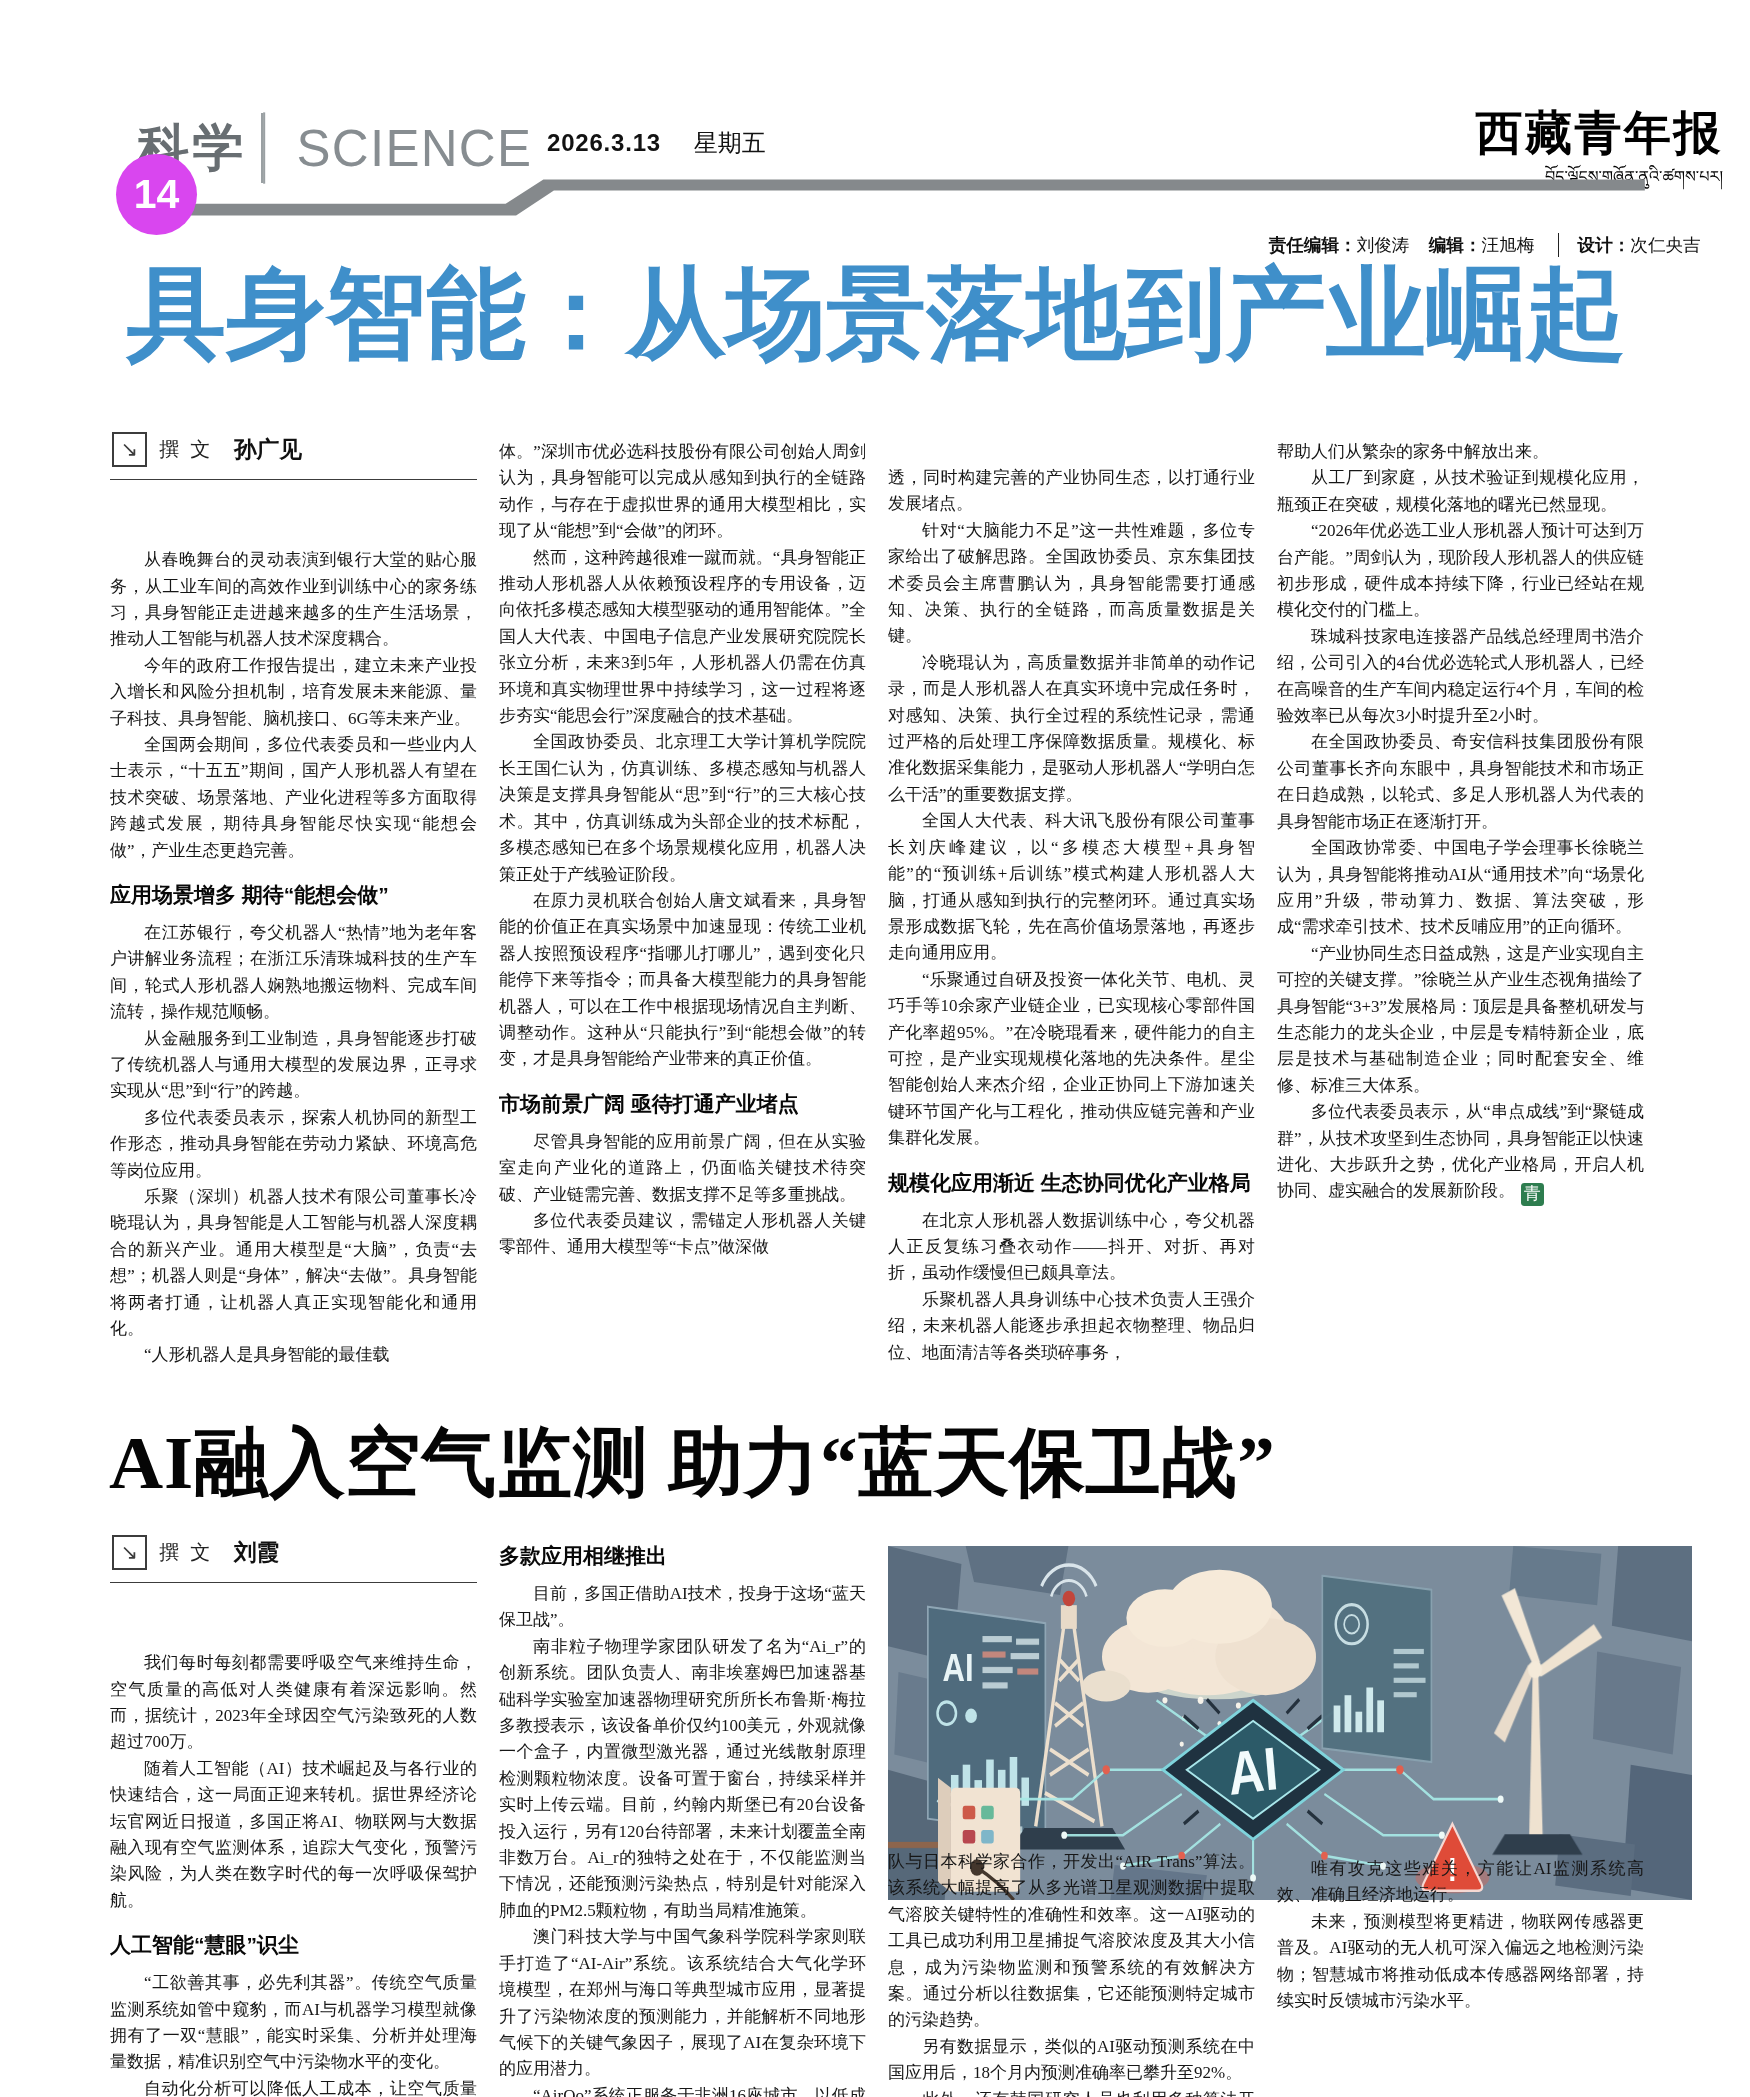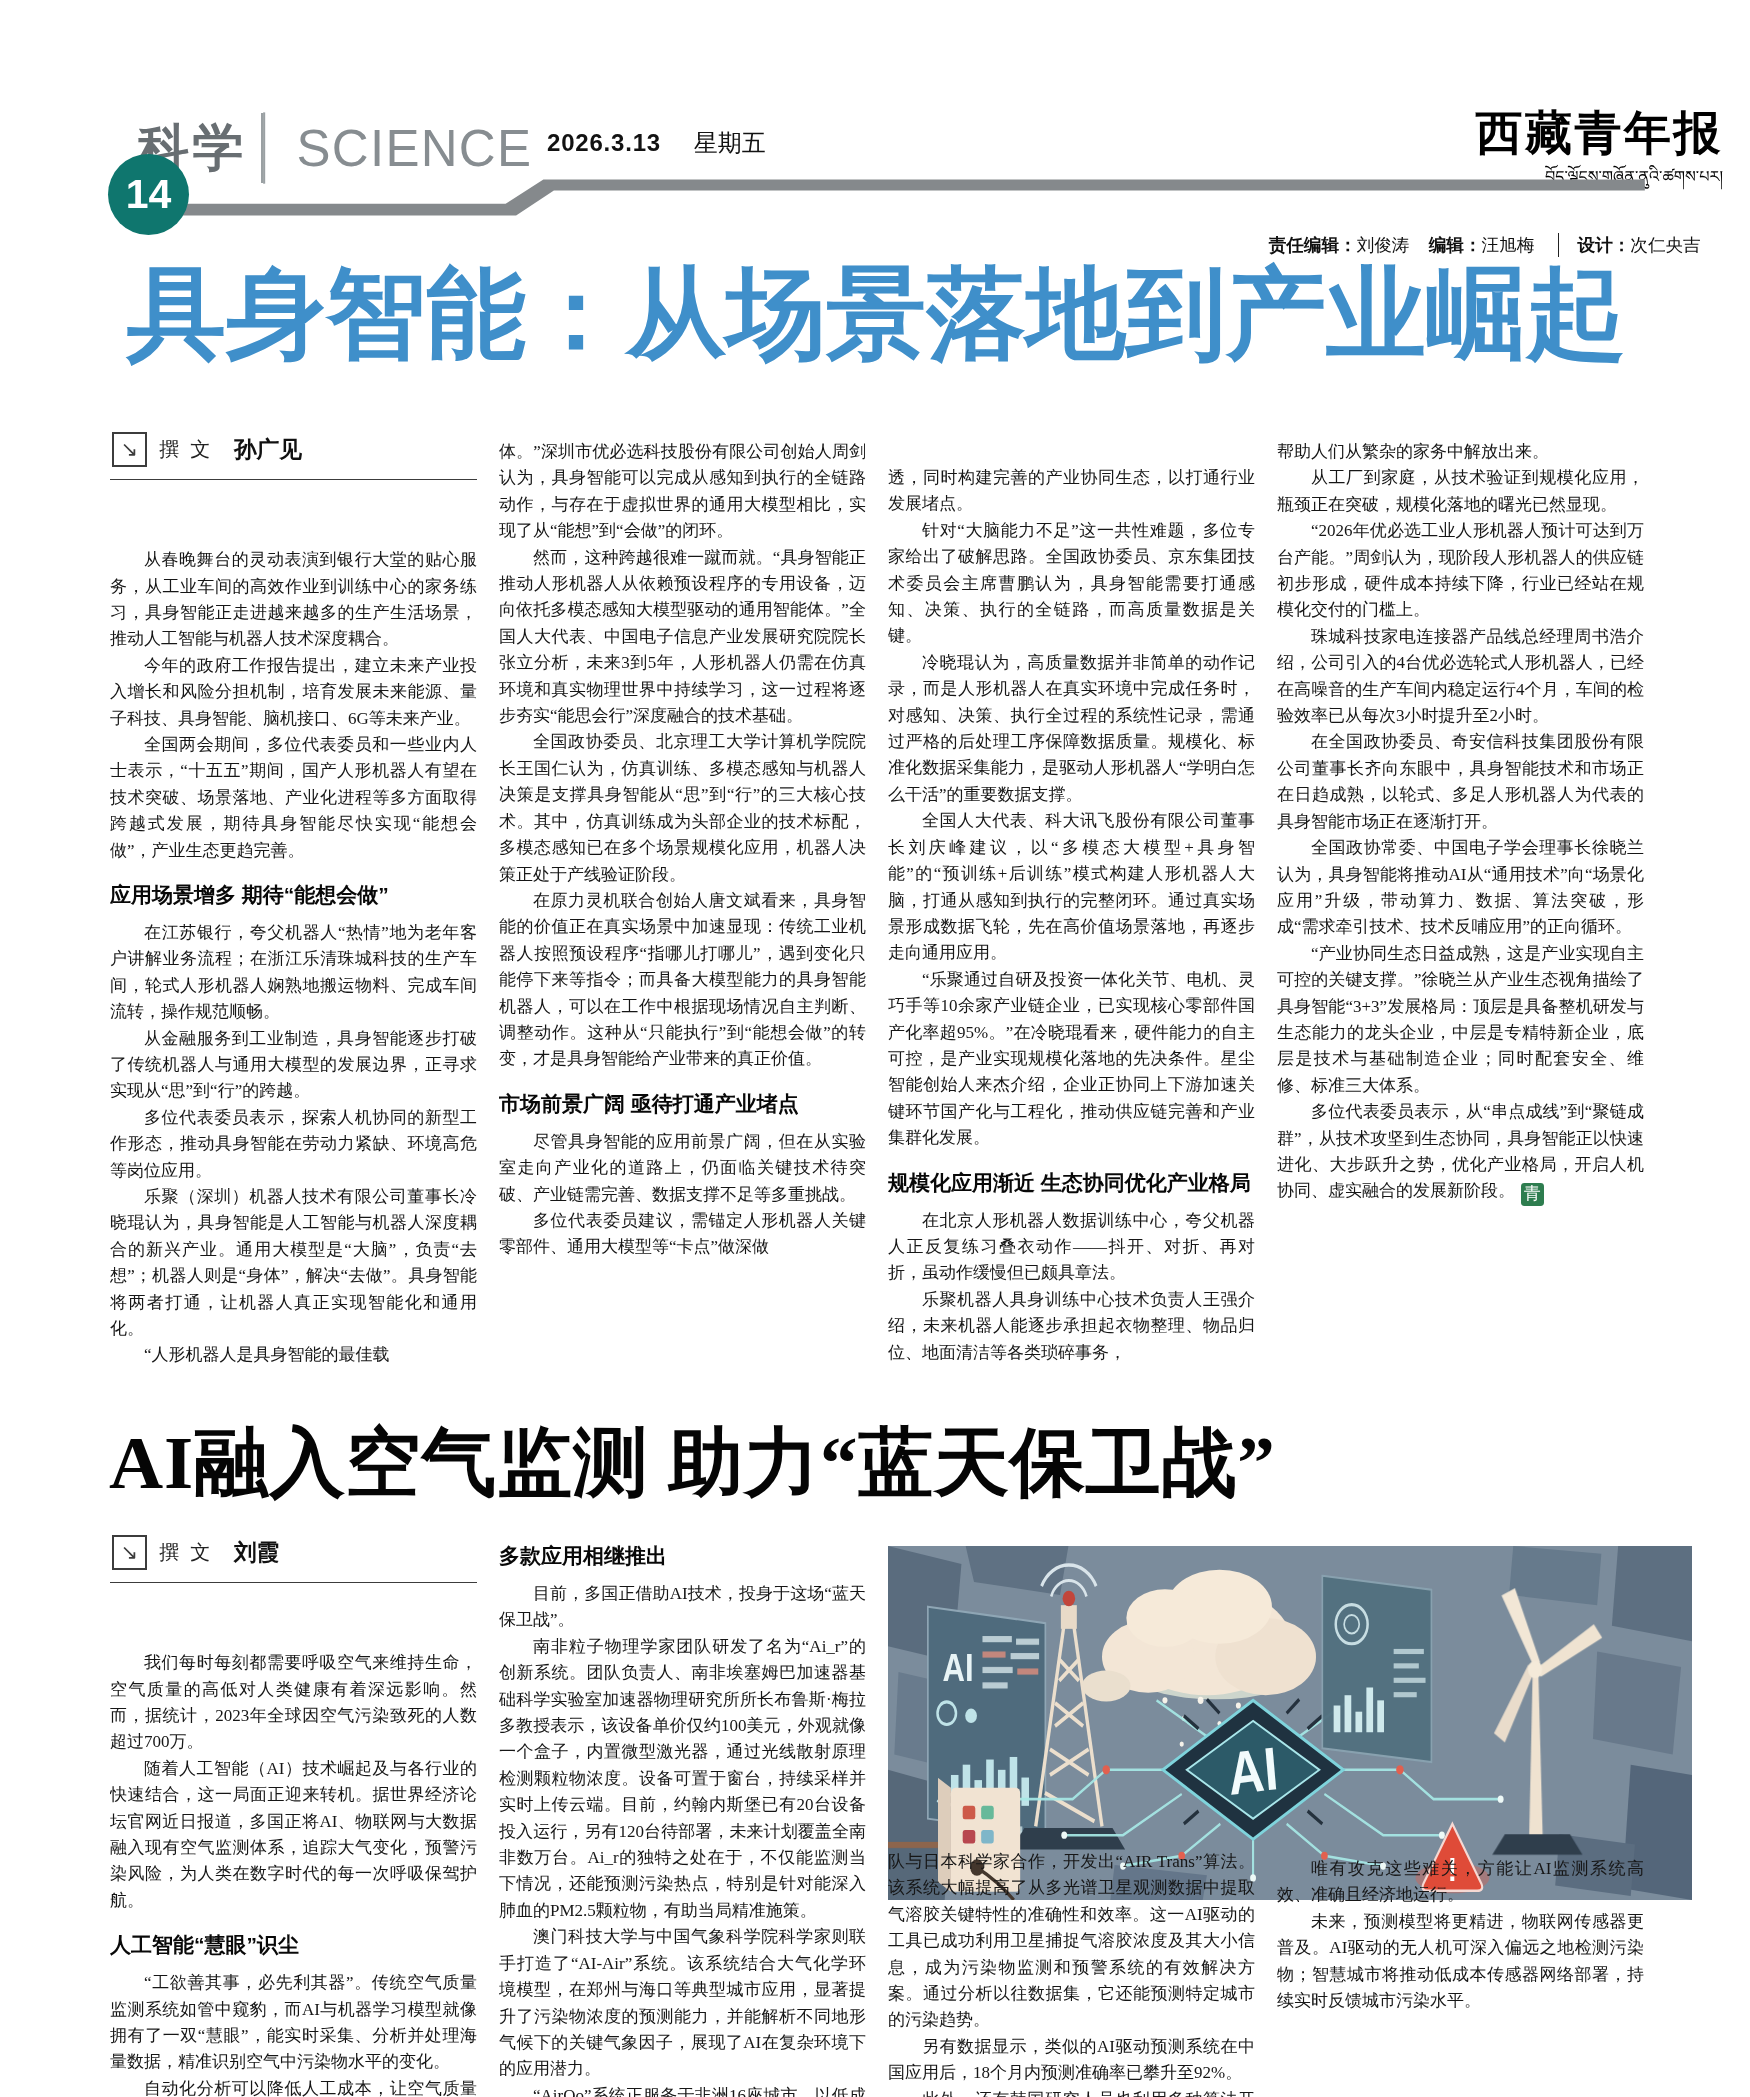--- a/index.html
+++ b/index.html
@@ -4,22 +4,22 @@
 <style>
   html,body{margin:0;padding:0;background:#e8e8e8;}
   #page{position:relative;width:1751px;height:2359px;background:#ffffff;overflow:hidden;
         font-family:"Liberation Serif","DejaVu Serif",serif;color:#161616;}
 
   
   #section-block{position:absolute;left:138px;top:108px;display:flex;align-items:center;height:80px;}
   .sec-cn{font-family:"Liberation Sans","DejaVu Sans",sans-serif;font-weight:700;font-size:51px;color:#686e72;letter-spacing:3.4px;}
   .sec-sep{width:2.1px;height:70px;background:#9aa0a3;margin:0 14.3px;}
   .sec-en{font-family:Liberation Sans, sans-serif;font-weight:400;font-size:51px;color:#878d91;letter-spacing:1.3px;margin-left:19px;}
-  #page-circle{position:absolute;left:108px;top:154px;width:81px;height:81px;border-radius:50%;
-               background:#0f766e;color:#fff;display:flex;align-items:center;justify-content:center;
+  #page-circle{position:absolute;left:116px;top:154px;width:81px;height:81px;border-radius:50%;
+               background:#d946ef;color:#fff;display:flex;align-items:center;justify-content:center;
                font-family:"Liberation Sans","DejaVu Sans",sans-serif;font-weight:700;font-size:41px;z-index:3;}
   #header-band{position:absolute;left:0;top:0;width:1751px;height:260px;z-index:1;}
   #date-block{position:absolute;left:547px;top:127px;font-family:"Liberation Sans","DejaVu Sans",sans-serif;font-size:24px;color:#121212;}
   #date-block .d{font-weight:700;letter-spacing:0.8px;}
   #date-block .w{margin-left:26px;font-weight:400;}
   #paper-name{position:absolute;right:28px;top:102px;font-weight:700;font-size:47px;letter-spacing:2.5px;color:#000;text-align:right;}
   #paper-tibetan{position:absolute;right:28px;top:159px;font-size:16px;color:#000;text-align:right;}
   #credits{position:absolute;right:31px;top:233px;font-family:"Liberation Sans","DejaVu Sans",sans-serif;font-size:17.6px;color:#101010;display:flex;align-items:center;}
   #credits .lab{font-weight:700;}
   #credits .val{font-weight:400;margin-right:19.3px;}

